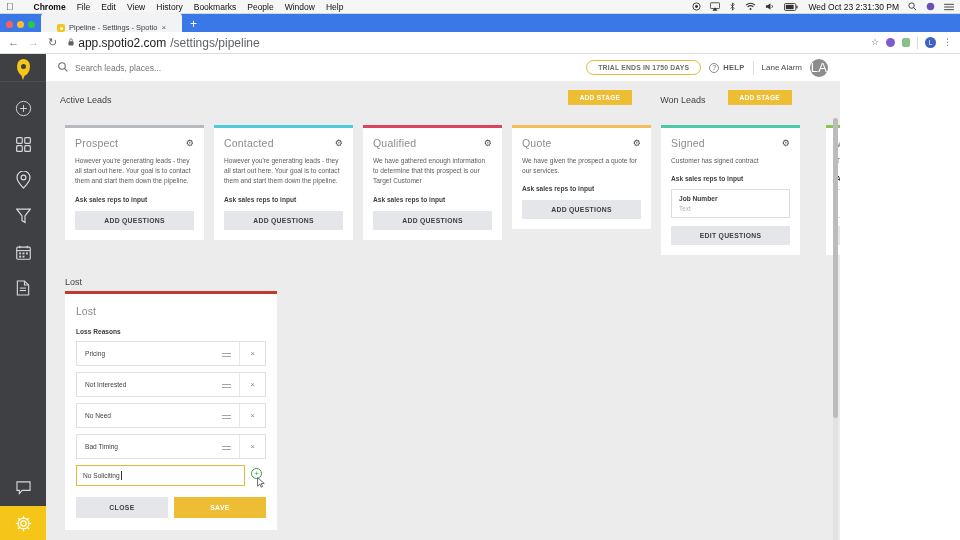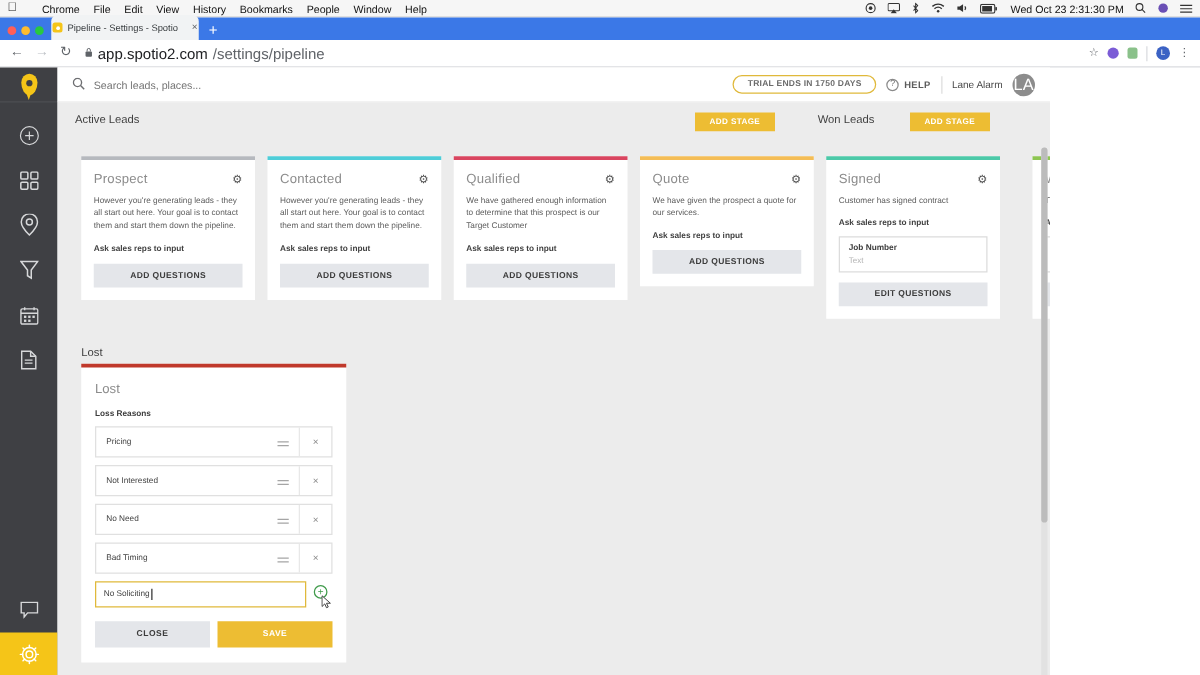--- a/index.html
+++ b/index.html
@@ -9,36 +9,36 @@
     background: #ffffff;
   }
 
   
   .macbar {
     height: 14px; background: #f6f6f6; border-bottom: 1px solid #d8d8d8;
     display: flex; align-items: center; padding: 0 6px; font-size: 8.5px; color: #111;
   }
   .macbar .apple { font-size: 10px; margin-right: 10px; line-height: 1; }
   .macbar .mi { margin-right: 11px; white-space: nowrap; }
-  .macbar .mi.bold { font-weight: normal; padding-left: 10px; }
+  .macbar .mi.bold { font-weight: bold; padding-left: 10px; }
   .macbar .spacer { flex: 1; }
   .macbar .ri { margin-left: 9px; display: flex; align-items: center; color: #333; }
   .macbar .clock { margin-left: 10px; font-size: 8.5px; white-space: nowrap; }
 
   
   .chrome-tabs {
     height: 18px; background: #3b78e7; display: flex; align-items: flex-end;
     padding-left: 6px; position: relative;
   }
   .traffic { display: flex; align-items: center; gap: 4px; padding-bottom: 4px; padding-right: 6px; }
   .dot { width: 7px; height: 7px; border-radius: 50%; }
   .dot.r { background: #ff5f57; } .dot.y { background: #febc2e; } .dot.g { background: #28c840; }
   .tab {
     background: #f1f3f4; height: 20px; border-radius: 5px 5px 0 0;
-    display: flex; align-items: center; padding: 0 1px; gap: 4px;
+    display: flex; align-items: flex-end; padding: 0 16px; gap: 4px;
     min-width: 118px; font-size: 7.5px; color: #3c4043;
   }
   .tab .fav {
     width: 8px; height: 8px; border-radius: 2px; background: #f5c518;
     display: flex; align-items: center; justify-content: center; flex: 0 0 auto;
   }
   .tab .fav i { width: 3px; height: 3px; border-radius: 50%; background: #fff; display: block; }
   .tab .tclose { margin-left: auto; color: #5f6368; font-size: 8px; line-height: 1; }
   .newtab { color: #fff; font-size: 12px; margin-left: 8px; padding-bottom: 2px; line-height: 1; }
 
@@ -110,21 +110,21 @@
     width: 10px; height: 10px; border-radius: 50%; border: 1px solid #8a8a8a;
     font-size: 7px; display: flex; align-items: center; justify-content: center; color: #6d6d6d; font-weight:normal;
   }
   .vsep { width: 1px; height: 14px; background: #ddd; }
   .uname { font-size: 8px; color: #4a4a4a; }
   .uav { width: 18px; height: 18px; border-radius: 50%; background: #8c8c8c; color: #fff;
     font-size: 13px; display: flex; align-items: center; justify-content: center; letter-spacing:.3px;}
 
   .content { flex: 1; background: #ececec; padding: 0; overflow: hidden; position: relative; }
 
-  .sect-head { display: flex; align-items: flex-start; padding: 8px 14px 12px 14px; gap: 10px; }
+  .sect-head { display: flex; align-items: flex-end; padding: 8px 14px 12px 14px; gap: 4px; }
   .sect-title { font-size: 9px; color: #3f3f3f; }
   .addstage {
     background: #edbd33; color: #fff; font-size: 6.5px; font-weight: bold;
     padding: 4px 12px; letter-spacing: .3px; border: none; cursor: pointer;
   }
 
   .pipe-row { display: flex; align-items: flex-start; padding: 8px 14px; gap: 8px; }
   .group { display: flex; }
   .stage-wrap { padding: 0 5px; }
   .card {

